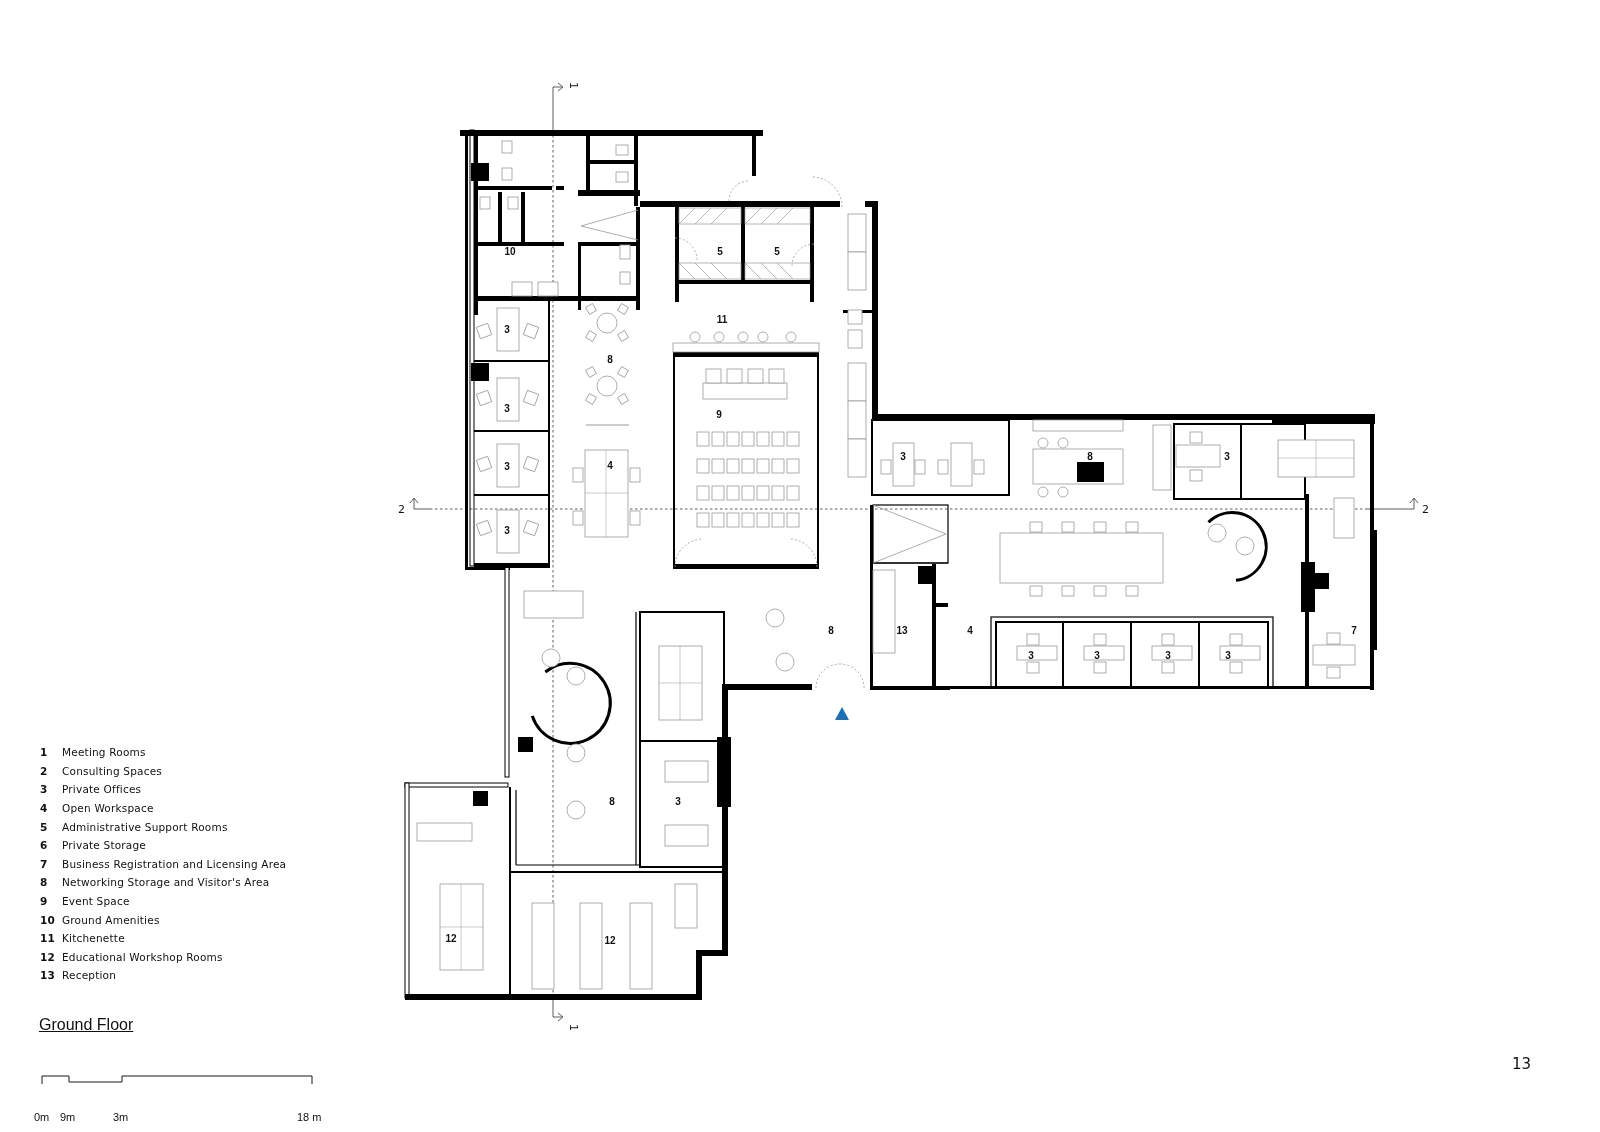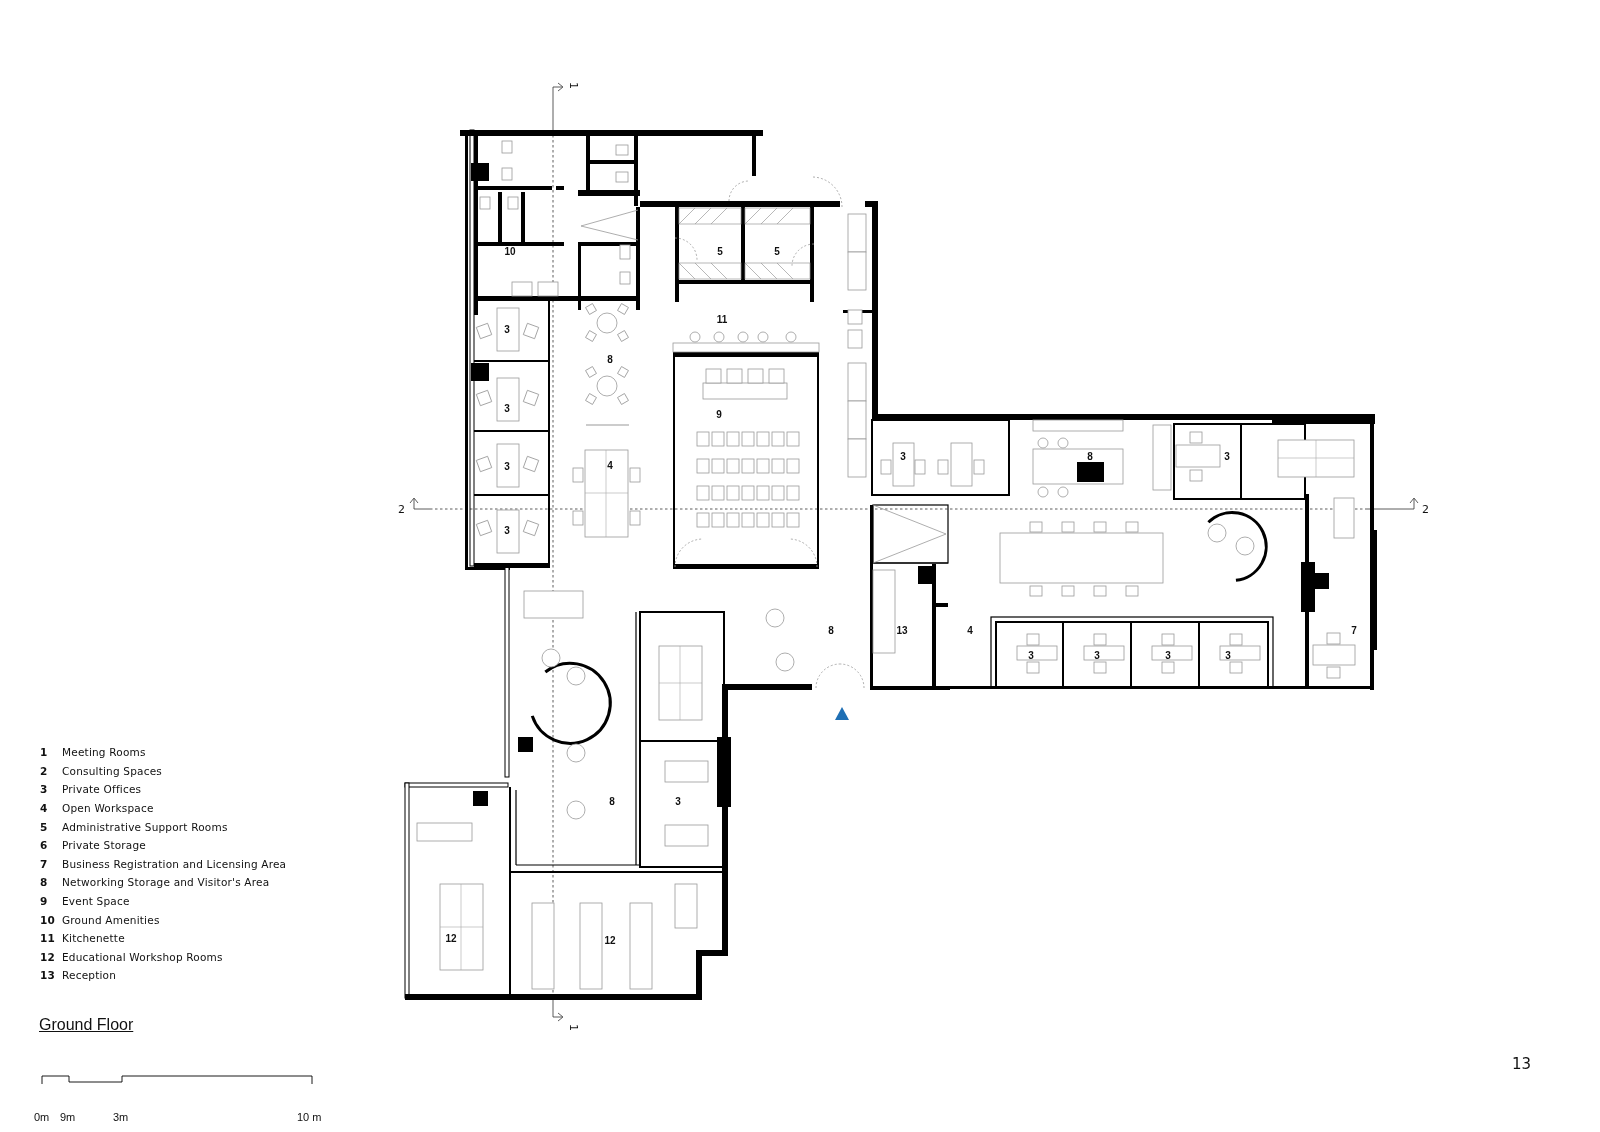--- a/index.html
+++ b/index.html
@@ -455,14 +455,14 @@
   <div class="legend-row">
       <span class="legend-num">13</span>
       <span class="legend-label">Reception</span>
     </div>
 </div>
 
 <div class="title">Ground Floor</div>
 <span class="scale-lbl" style="left:34px">0m</span>
 <span class="scale-lbl" style="left:60px">9m</span>
 <span class="scale-lbl" style="left:113px">3m</span>
-<span class="scale-lbl" style="left:297px">10 m</span>
+<span class="scale-lbl" style="left:297px">18 m</span>
 <div class="page-num">13</div>
 
 </body></html>

